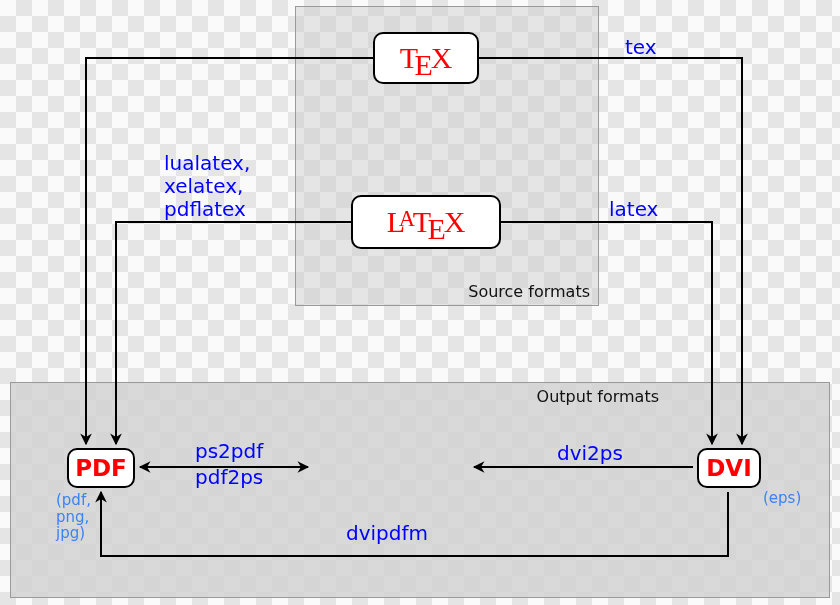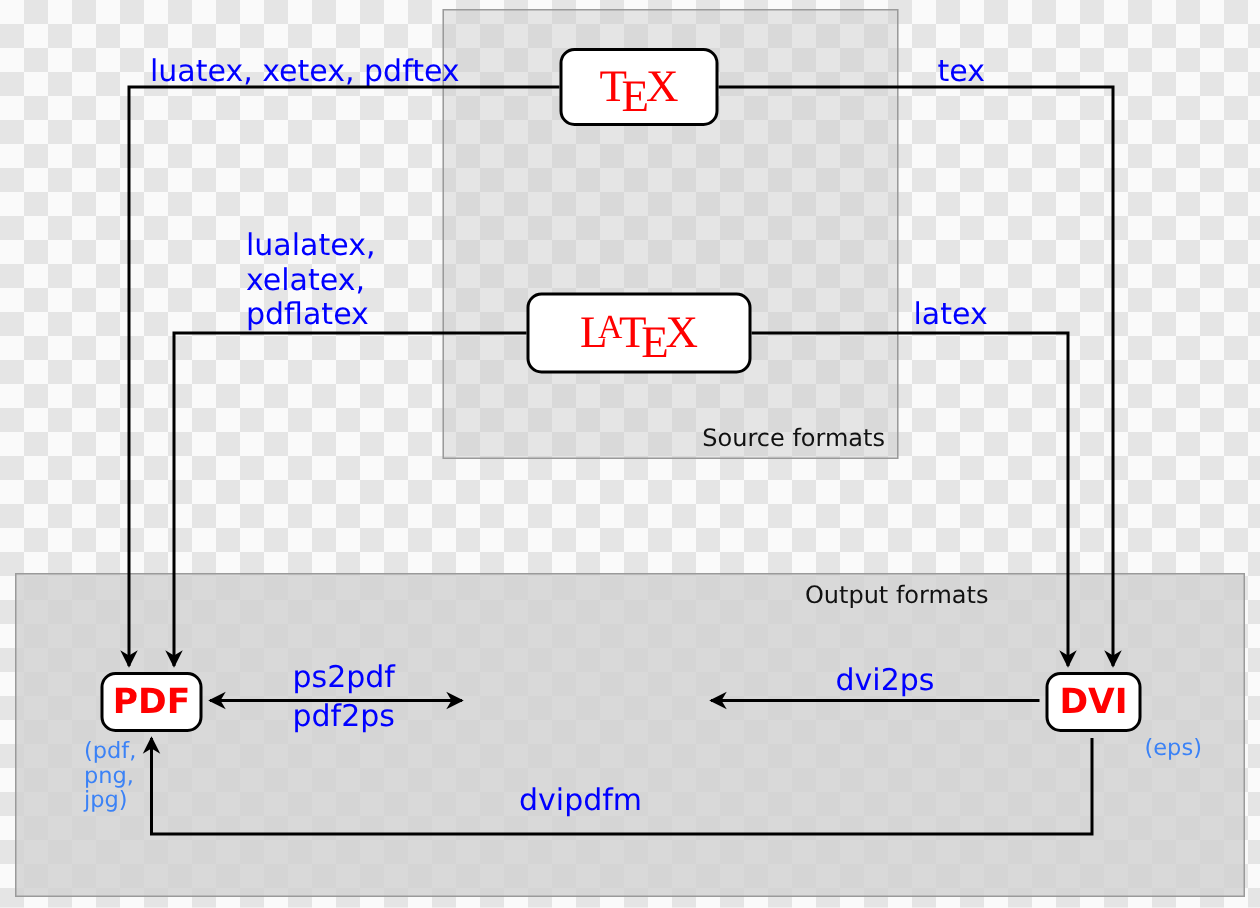--- a/index.html
+++ b/index.html
@@ -109,21 +109,20 @@
 
   <div class="node" style="left:67px; top:448px; width:68px; height:40px; font-size:23px;">
     <span>PDF</span>
   </div>
 
 
   <div class="node" style="left:697px; top:448px; width:64px; height:40px; font-size:23px;">
     <span>DVI</span>
   </div>
 
-  <div class="edgelabel" style="left:100px; top:36px;">luatex, xetex, pdftex</div>
 
   <div class="edgelabel" style="left:625px; top:36px;">tex</div>
 
   <div class="edgelabel" style="left:164px; top:152px; white-space:pre;"><span>lualatex,
 xelatex,
 pdflatex</span></div>
 
   <div class="edgelabel" style="left:609px; top:198px;">latex</div>
 
   <div class="edgelabel" style="left:195px; top:440px;">ps2pdf</div>

